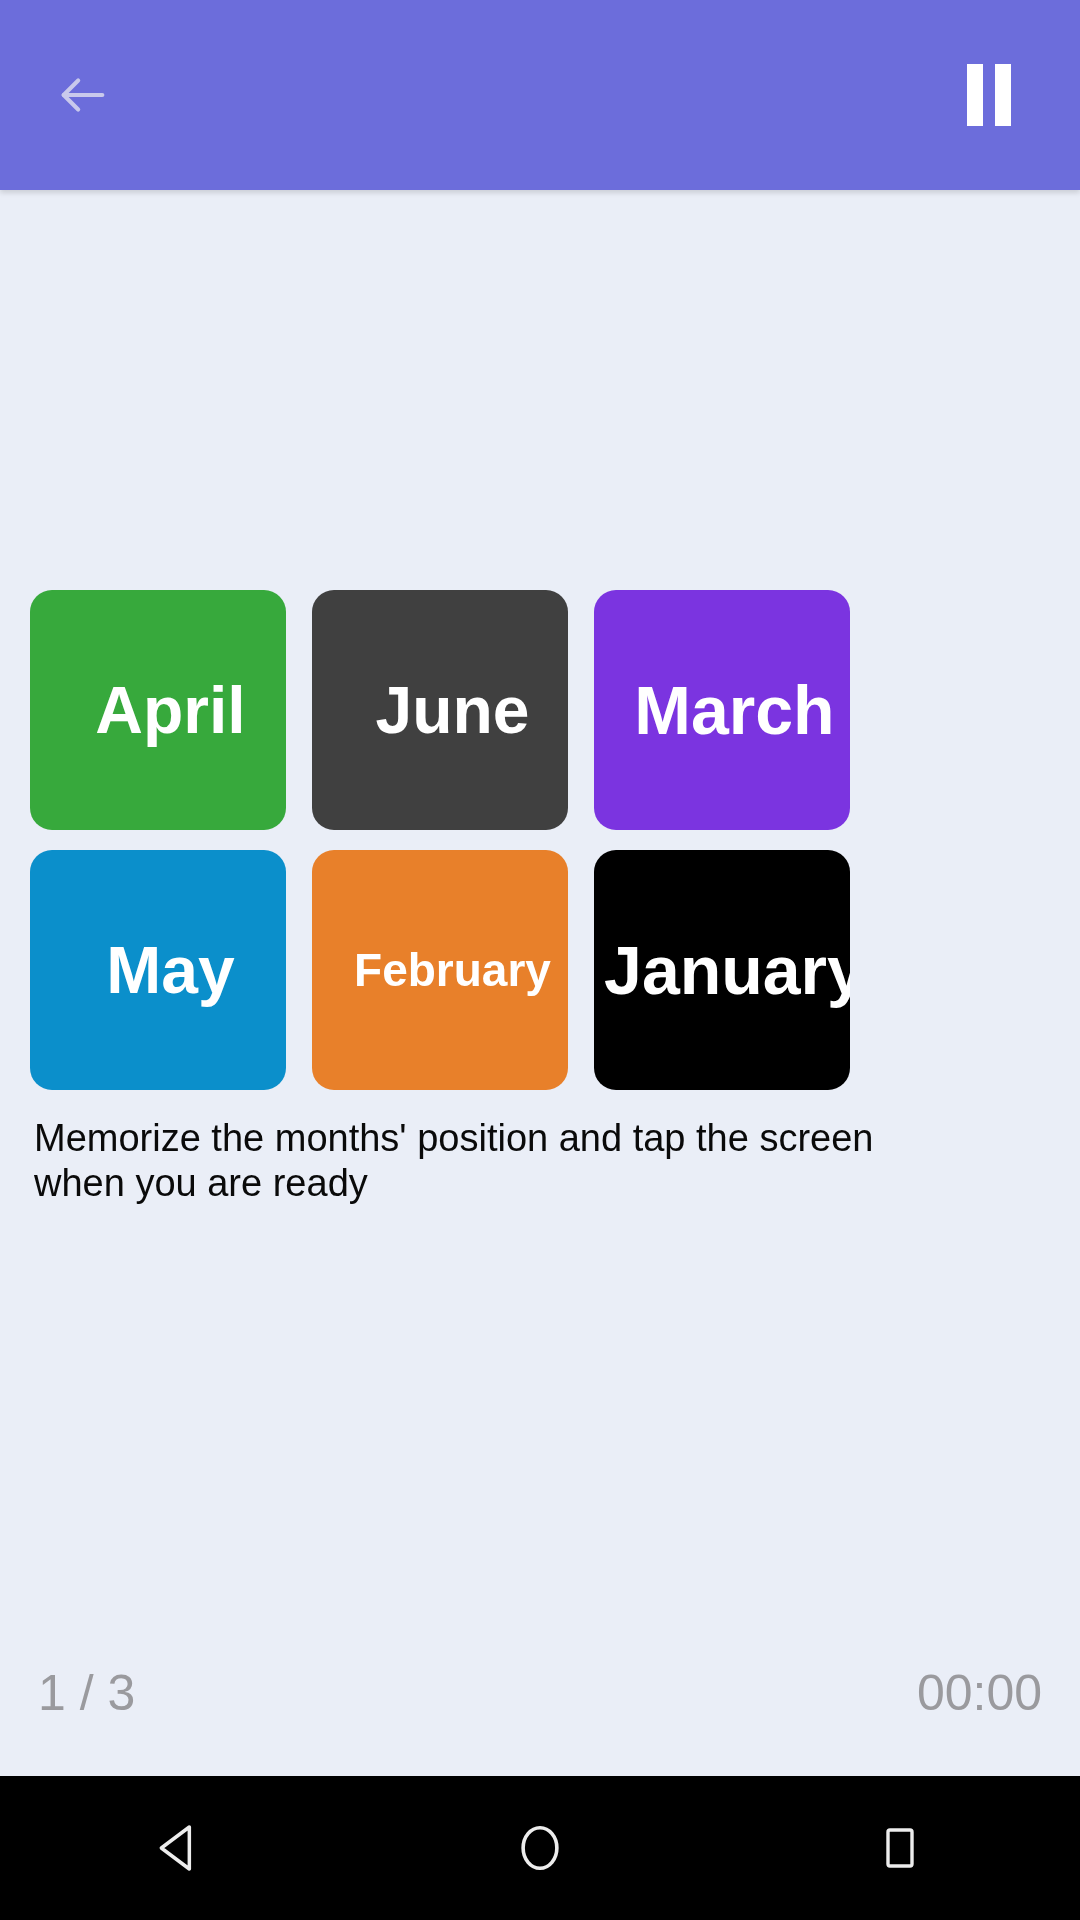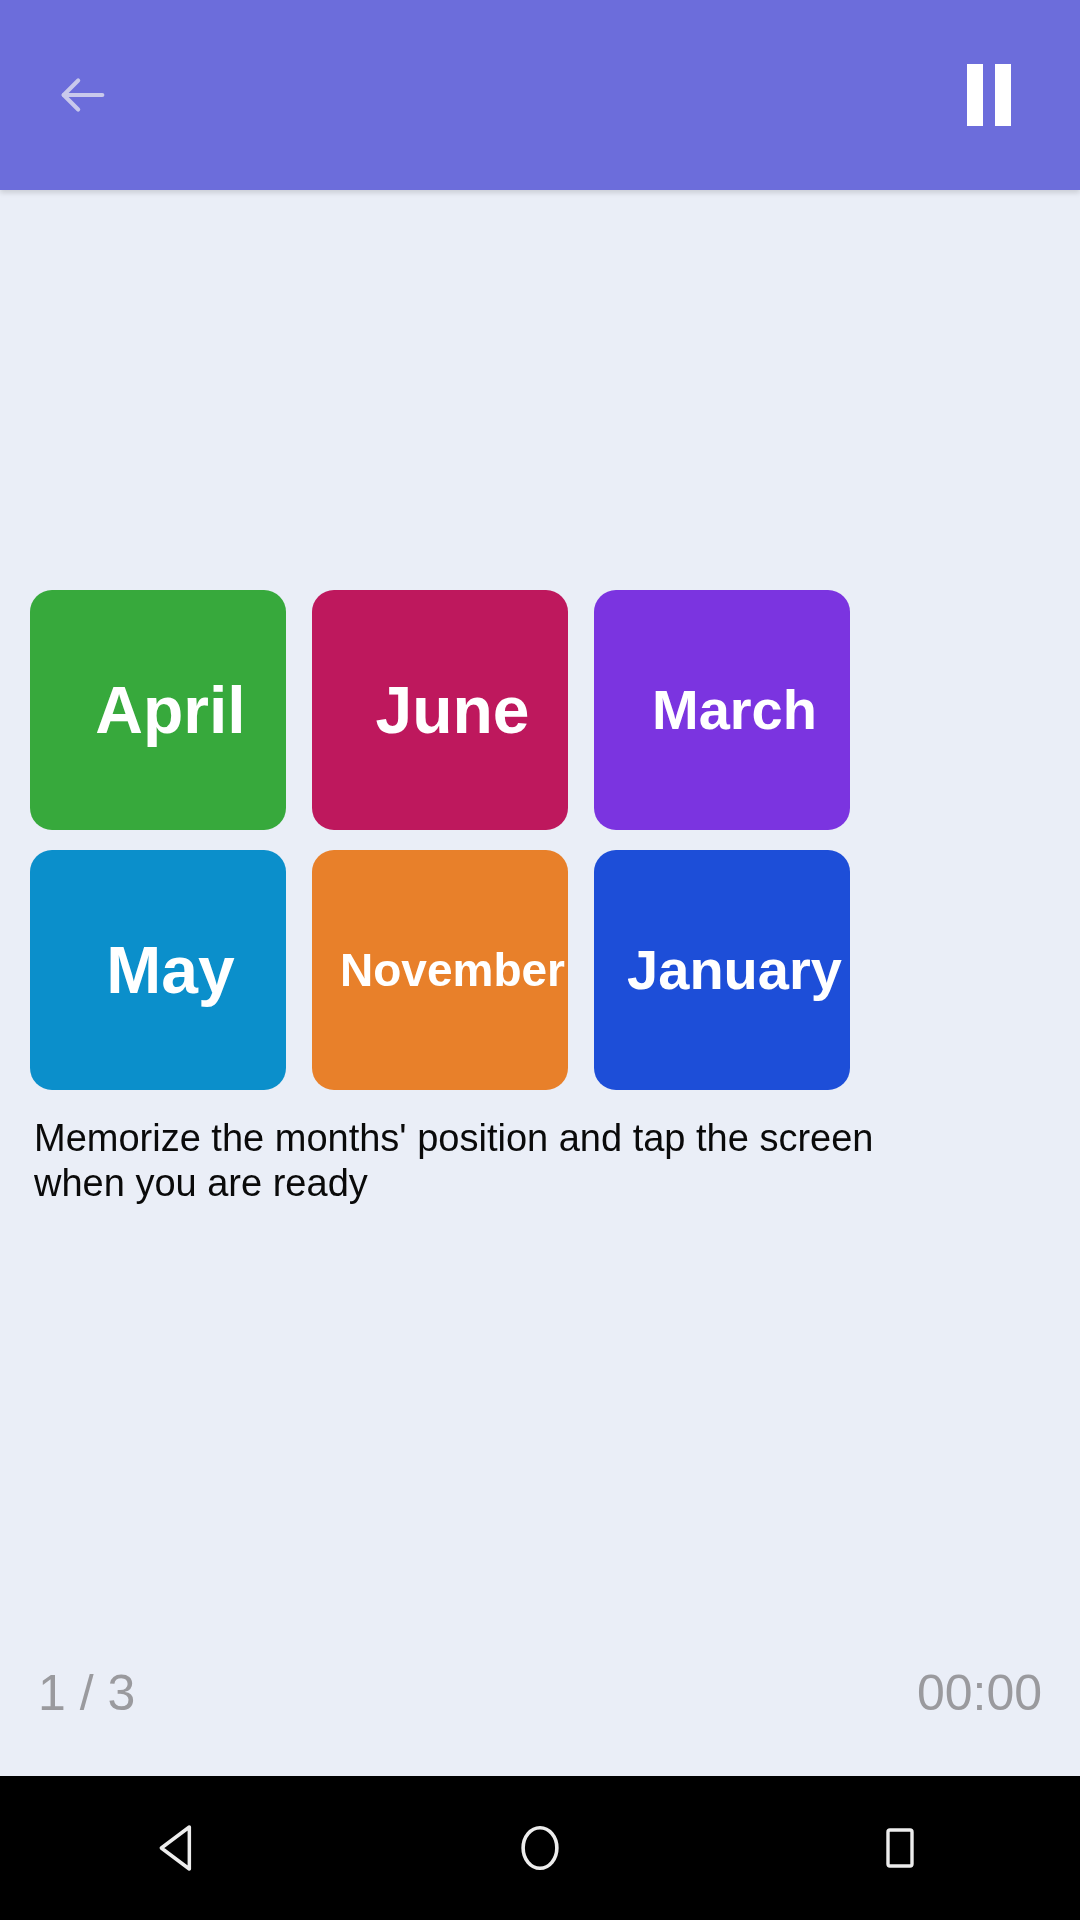--- a/index.html
+++ b/index.html
@@ -77,21 +77,21 @@
     padding-left:25px;
   }
   .tile-label {
     color:#FFFFFF;
     font-weight:bold;
     line-height:1;
     white-space:nowrap;
     padding:0 6px;
   }
   .lbl-lg { font-size:66px; }
-  .lbl-md { font-size:56px; }
+  .lbl-md { font-size:68px; }
   .lbl-sm { font-size:46px; }
 
   .instruction {
     flex:0 0 auto;
     color:#0A0A0A;
     font-size:38px;
     line-height:1.18;
     padding:26px 34px 0 34px;
     max-width:960px;
   }
@@ -143,33 +143,33 @@
     </div>
   </div>
 
   <div class="content">
     <div class="top-gap"></div>
 
     <div class="grid">
       <div class="tile" style="background: rgb(55, 169, 60);">
         <span class="tile-label lbl-lg">April</span>
       </div>
-      <div class="tile" style="background: #be185d;">
+      <div class="tile" style="background: #404040;">
         <span class="tile-label lbl-lg">June</span>
       </div>
       <div class="tile" style="background: rgb(123, 52, 224);">
         <span class="tile-label lbl-md">March</span>
       </div>
       <div class="tile" style="background: rgb(11, 143, 203);">
         <span class="tile-label lbl-lg">May</span>
       </div>
       <div class="tile" style="background: rgb(232, 128, 42);">
-        <span class="tile-label lbl-sm">November</span>
-      </div>
-      <div class="tile" style="background: #1d4ed8; text-align: center;">
+        <span class="tile-label lbl-sm">February</span>
+      </div>
+      <div class="tile" style="background: #000000; text-align: center;">
         <span class="tile-label lbl-md">January</span>
       </div>
     </div>
 
     <div class="instruction">Memorize the months' position and tap the screen when you are ready</div>
 
     <div class="mid-spacer"></div>
 
     <div class="statusbar" style="color: rgb(154, 154, 158);">
       <span>1 / 3</span>

